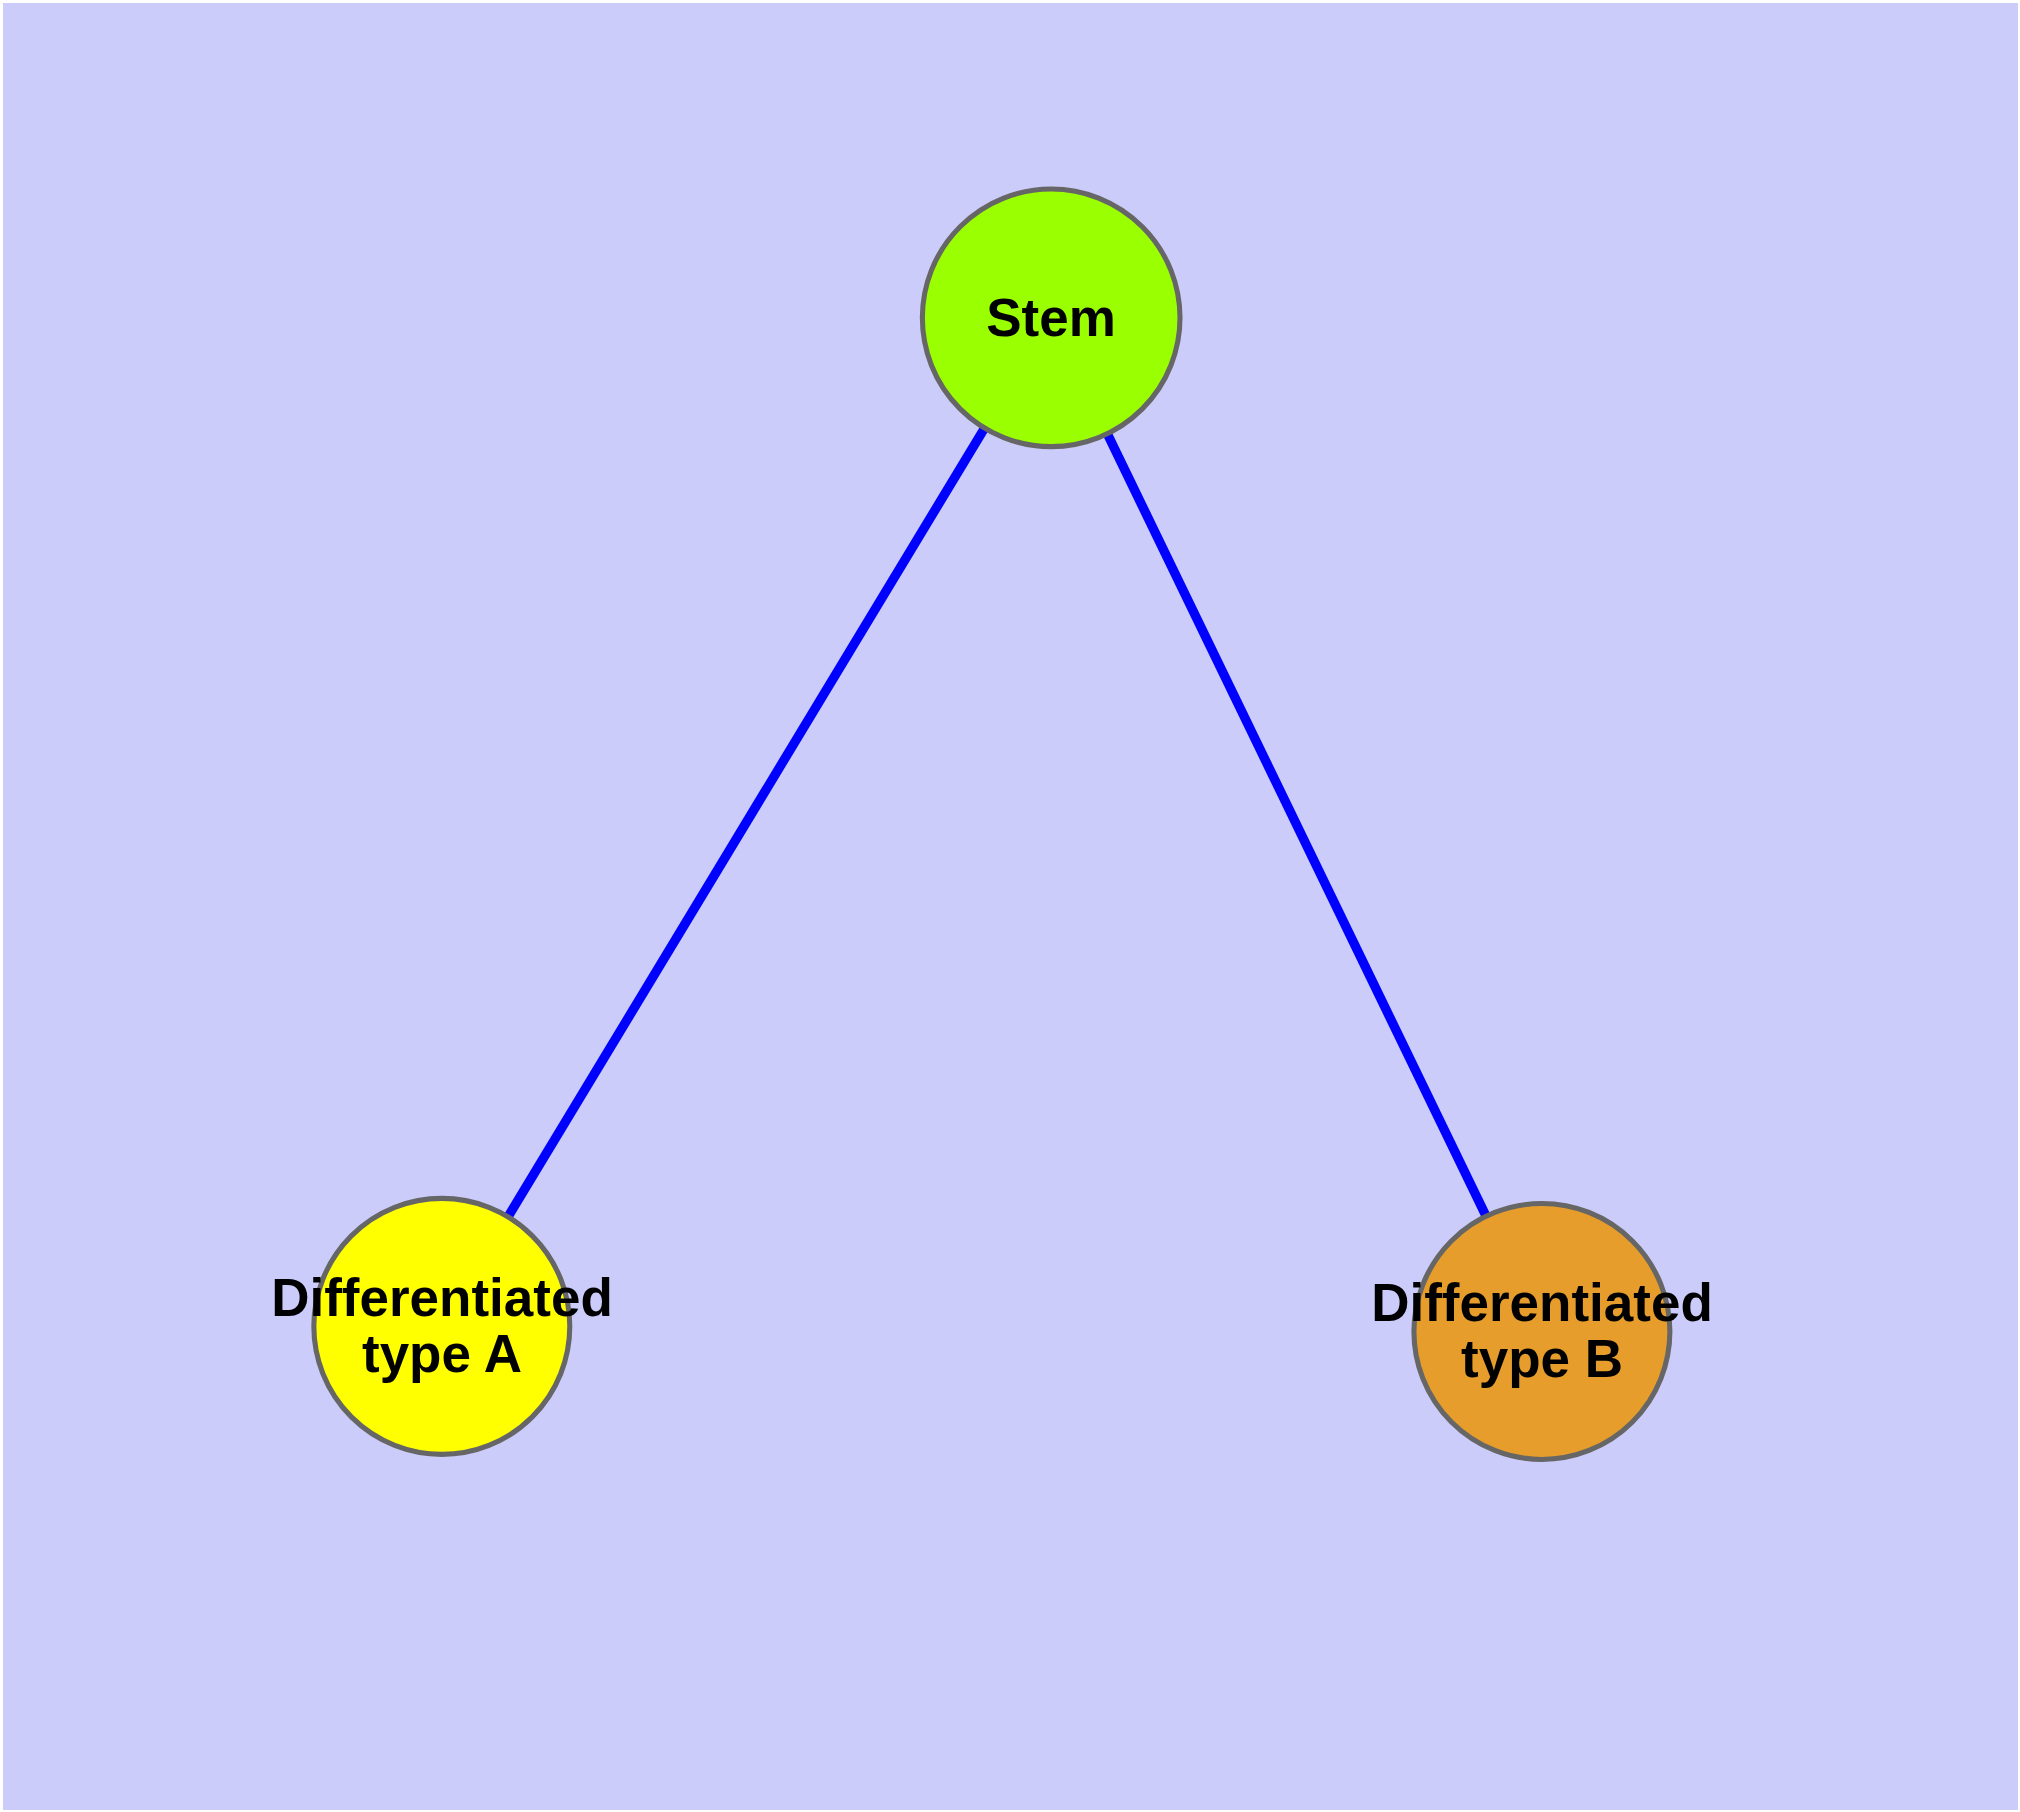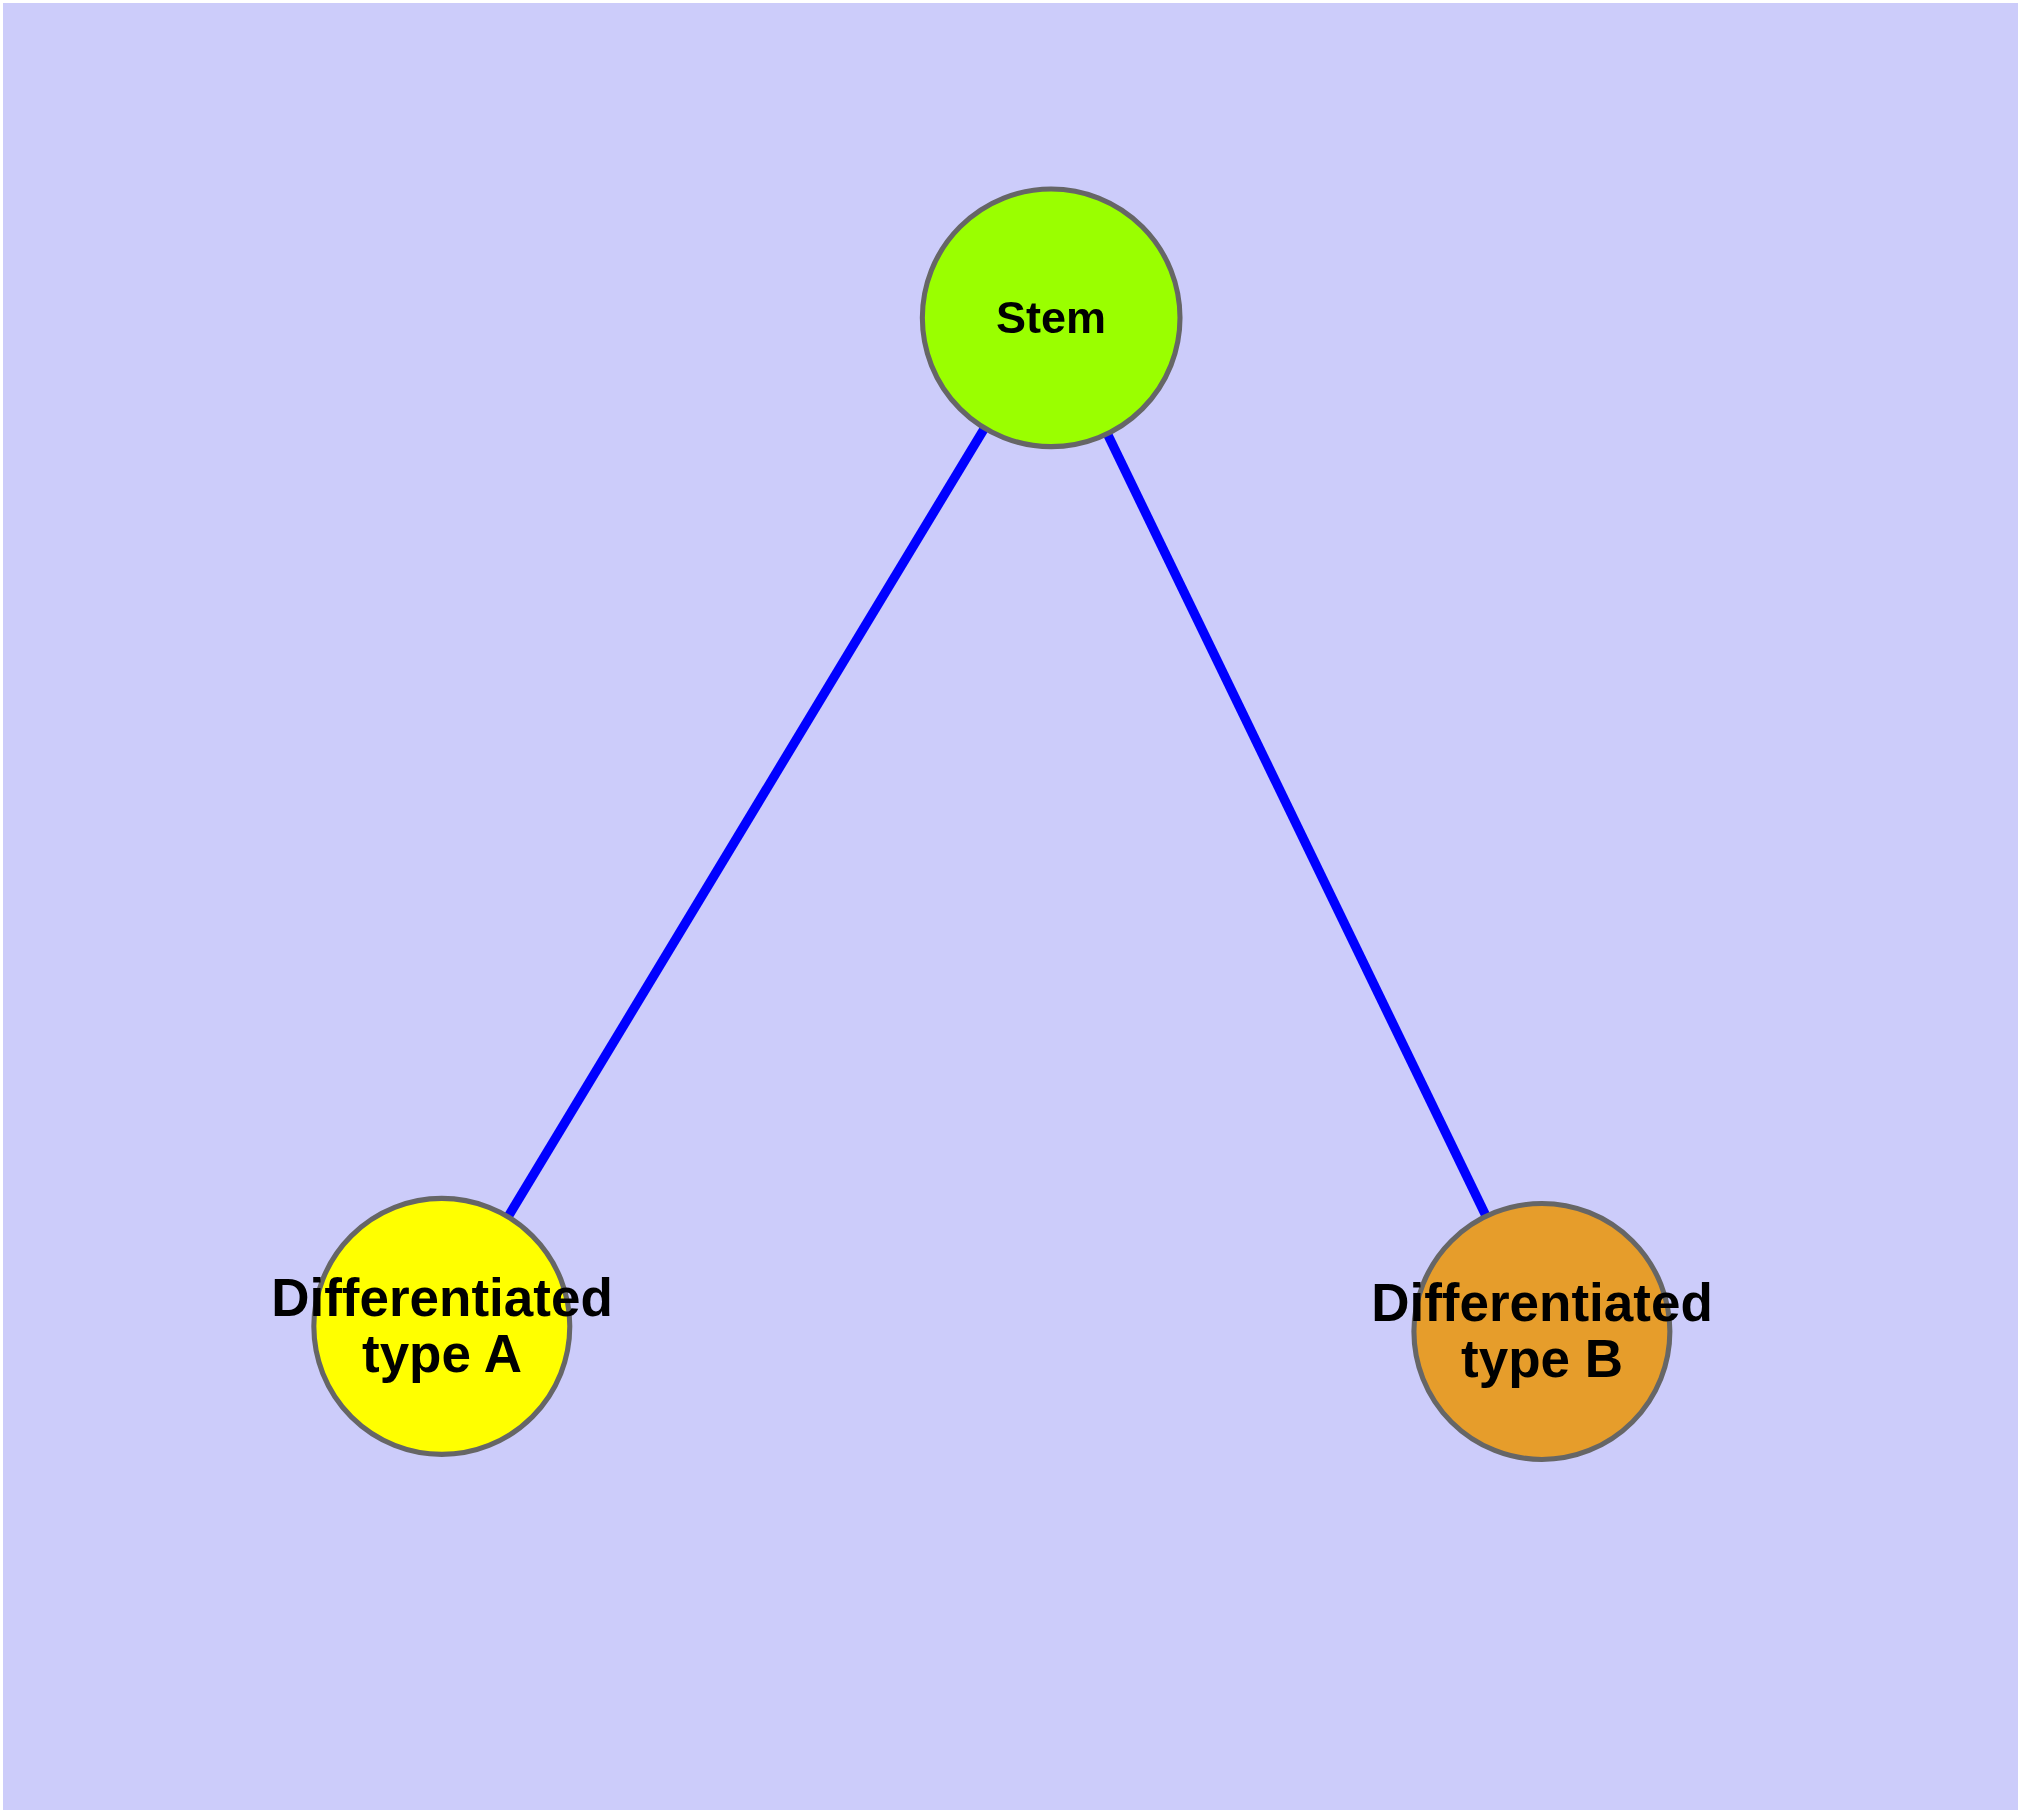--- a/index.html
+++ b/index.html
@@ -54,21 +54,21 @@
         <line x1="1306.2321695580786" y1="511.8111827140966" x2="1753.2035683995405" y2="1435.088890856391" stroke="#0000ff" stroke-width="11" stroke-linecap="butt"></line>
       </g>
     <g id="node-layer">
         <circle cx="1240" cy="375" r="152" fill="#9aff00" stroke="#666666" stroke-width="6"></circle>
         <circle cx="521" cy="1565" r="151" fill="#ffff00" stroke="#666666" stroke-width="6"></circle>
         <circle cx="1819" cy="1571" r="151" fill="#e69d2b" stroke="#666666" stroke-width="6"></circle>
       </g>
   </svg>
 
   <div id="label-layer">
-      <div class="node-label" style="left: 1051px; top: 318px; font-size: 45px; color: rgb(0, 0, 0);">Stem</div>
+      <div class="node-label" style="left: 1051px; top: 318px; font-size: 53px; color: rgb(0, 0, 0);">Stem</div>
       <div class="node-label" style="left: 442px; top: 1326px; font-size: 53px; color: rgb(0, 0, 0);">Differentiated
 type A</div>
       <div class="node-label" style="left: 1542px; top: 1331px; font-size: 53px; color: rgb(0, 0, 0);">Differentiated
 type B</div>
     </div>
 
 </div>
 
 
 </body></html>

